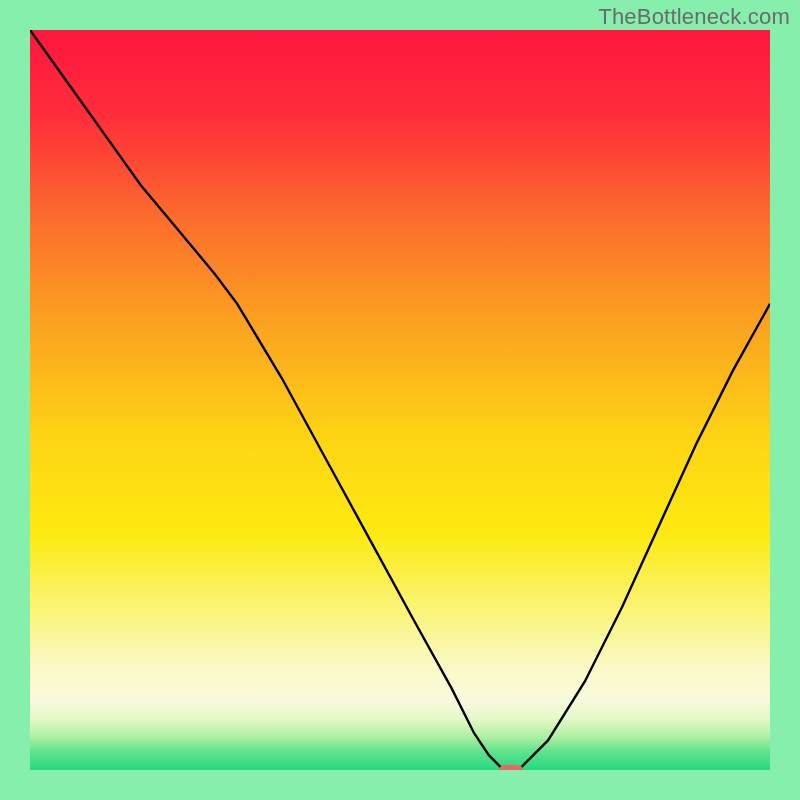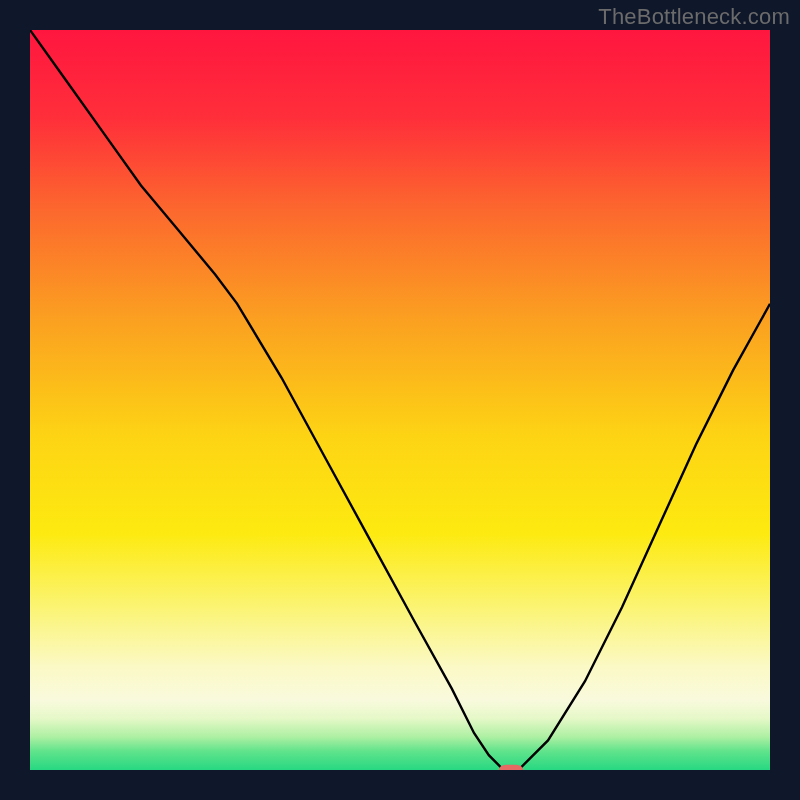--- a/index.html
+++ b/index.html
@@ -7,21 +7,21 @@
     padding: 0;
     width: 800px;
     height: 800px;
     background: #000;
     overflow: hidden;
   }
   .frame {
     position: relative;
     width: 800px;
     height: 800px;
-    background: #0f172a;
+    background: #86efac;
   }
   .plot {
     position: absolute;
     left: 30px;
     top: 30px;
     width: 740px;
     height: 740px;
   }
   .watermark {
     position: absolute;

